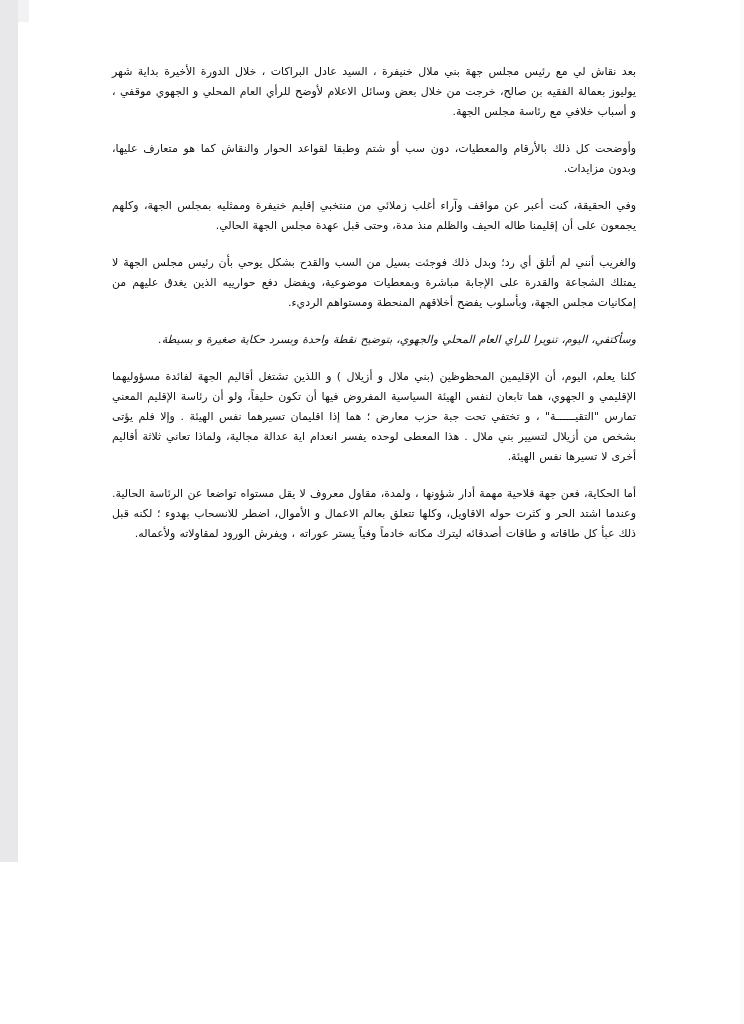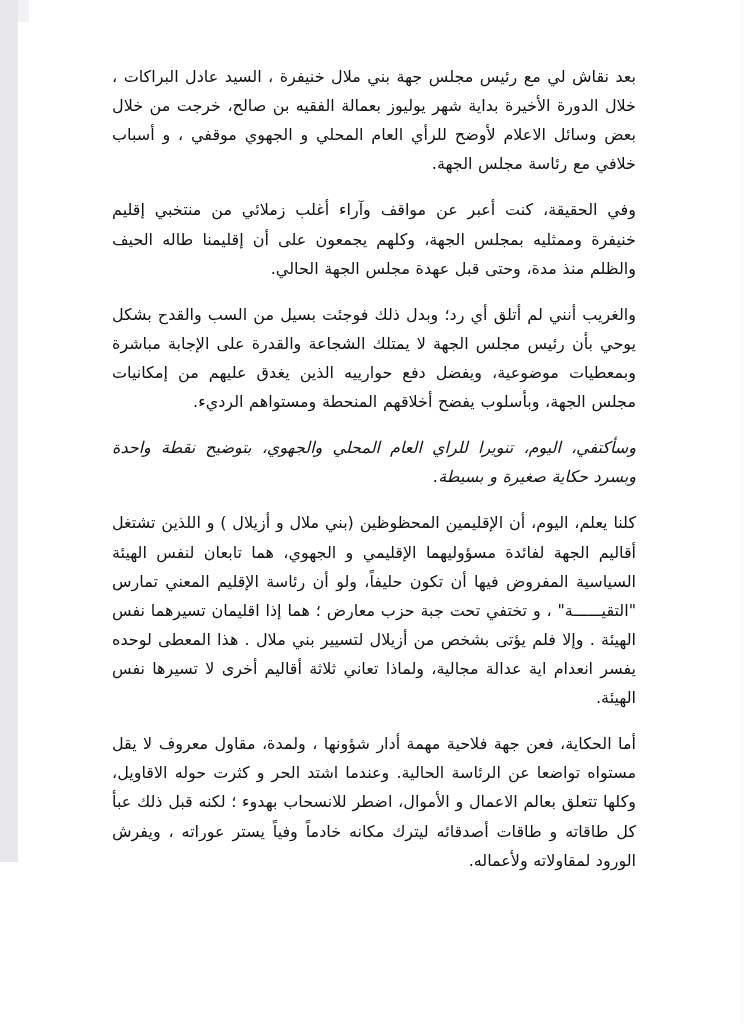--- a/index.html
+++ b/index.html
@@ -56,21 +56,21 @@
     right: 108px;
     top: 62px;
     width: 524px;
     text-align: justify;
     text-align-last: right;
     direction: rtl;
   }
 
   .para {
     margin: 0 0 17px 0;
-    font-size: 16px;
+    font-size: 11px;
     line-height: 1.82;
     color: #111111;
     letter-spacing: 0;
     word-spacing: 0.5px;
     text-indent: 0;
   }
   .para:last-child {
     margin-bottom: 0;
   }
   
@@ -85,19 +85,20 @@
 </head>
 <body>
 
 <div class="page">
   <div class="scan-edge-left"></div>
   <div class="scan-corner-mark"></div>
   <div class="scan-edge-right"></div>
 
   <div class="doc-body">
     <p class="para p1">بعد نقاش لي مع رئيس مجلس جهة بني ملال خنيفرة ، السيد عادل البراكات ، خلال الدورة الأخيرة بداية شهر يوليوز بعمالة الفقيه بن صالح، خرجت من خلال بعض وسائل الاعلام لأوضح للرأي العام المحلي و الجهوي موقفي ، و أسباب خلافي مع رئاسة مجلس الجهة.</p>
+    <p class="para p2">وأوضحت كل ذلك بالأرقام والمعطيات، دون سب أو شتم وطبقا لقواعد الحوار والنقاش كما هو متعارف عليها، وبدون مزايدات.</p>
     <p class="para p3">وفي الحقيقة، كنت أعبر عن مواقف وآراء أغلب زملائي من منتخبي إقليم خنيفرة وممثليه بمجلس الجهة، وكلهم يجمعون على أن إقليمنا طاله الحيف والظلم منذ مدة، وحتى قبل عهدة مجلس الجهة الحالي.</p>
     <p class="para p4">والغريب أنني لم أتلق أي رد؛ وبدل ذلك فوجئت بسيل من السب والقدح بشكل يوحي بأن رئيس مجلس الجهة لا يمتلك الشجاعة والقدرة على الإجابة مباشرة وبمعطيات موضوعية، ويفضل دفع حوارييه الذين يغدق عليهم من إمكانيات مجلس الجهة، وبأسلوب يفضح أخلاقهم المنحطة ومستواهم الرديء.</p>
     <p class="para p5">وسأكتفي، اليوم، تنويرا للراي العام المحلي والجهوي، بتوضيح نقطة واحدة وبسرد حكاية صغيرة و بسيطة.</p>
     <p class="para p6">كلنا يعلم، اليوم، أن الإقليمين المحظوظين (بني ملال و أزيلال ) و اللذين تشتغل أقاليم الجهة لفائدة مسؤوليهما الإقليمي و الجهوي، هما تابعان لنفس الهيئة السياسية المفروض فيها أن تكون حليفاً، ولو أن رئاسة الإقليم المعني تمارس "التقيــــــة" ، و تختفي تحت جبة حزب معارض ؛ هما إذا اقليمان تسيرهما نفس الهيئة . وإلا فلم يؤتى بشخص من أزيلال لتسيير بني ملال . هذا المعطى لوحده يفسر انعدام اية عدالة مجالية، ولماذا تعاني ثلاثة أقاليم أخرى لا تسيرها نفس الهيئة.</p>
     <p class="para p7">أما الحكاية، فعن جهة فلاحية مهمة أدار شؤونها ، ولمدة، مقاول معروف لا يقل مستواه تواضعا عن الرئاسة الحالية. وعندما اشتد الحر و كثرت حوله الاقاويل، وكلها تتعلق بعالم الاعمال و الأموال، اضطر للانسحاب بهدوء ؛ لكنه قبل ذلك عبأ كل طاقاته و طاقات أصدقائه ليترك مكانه خادماً وفياً يستر عوراته ، ويفرش الورود لمقاولاته ولأعماله.</p>
   </div>
 </div>
 
 </body></html>

